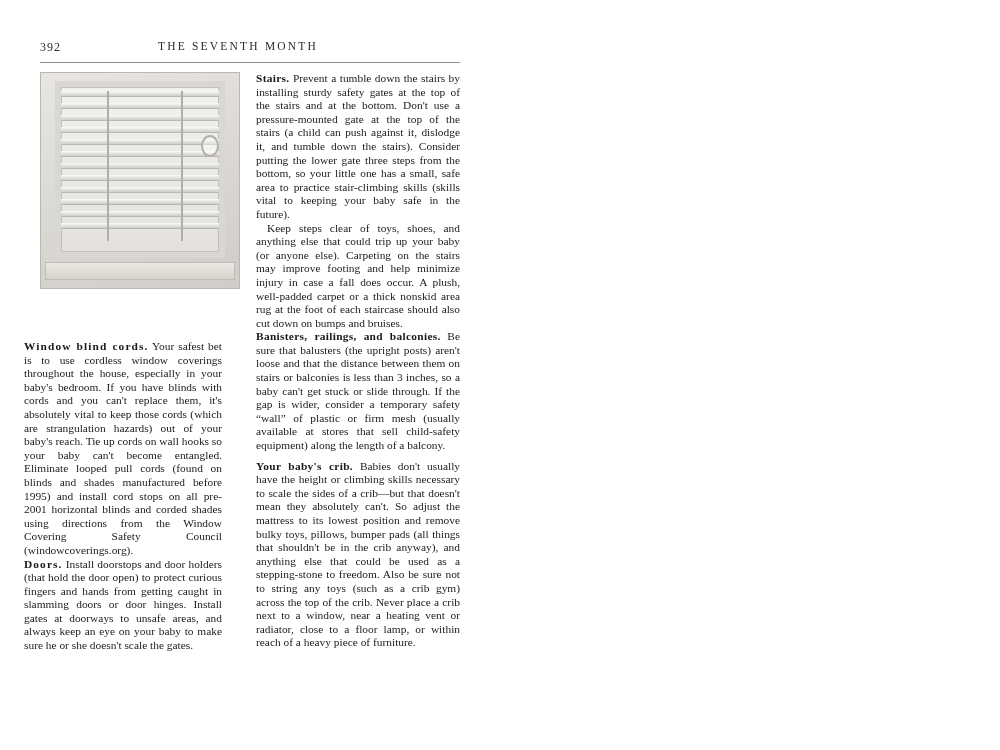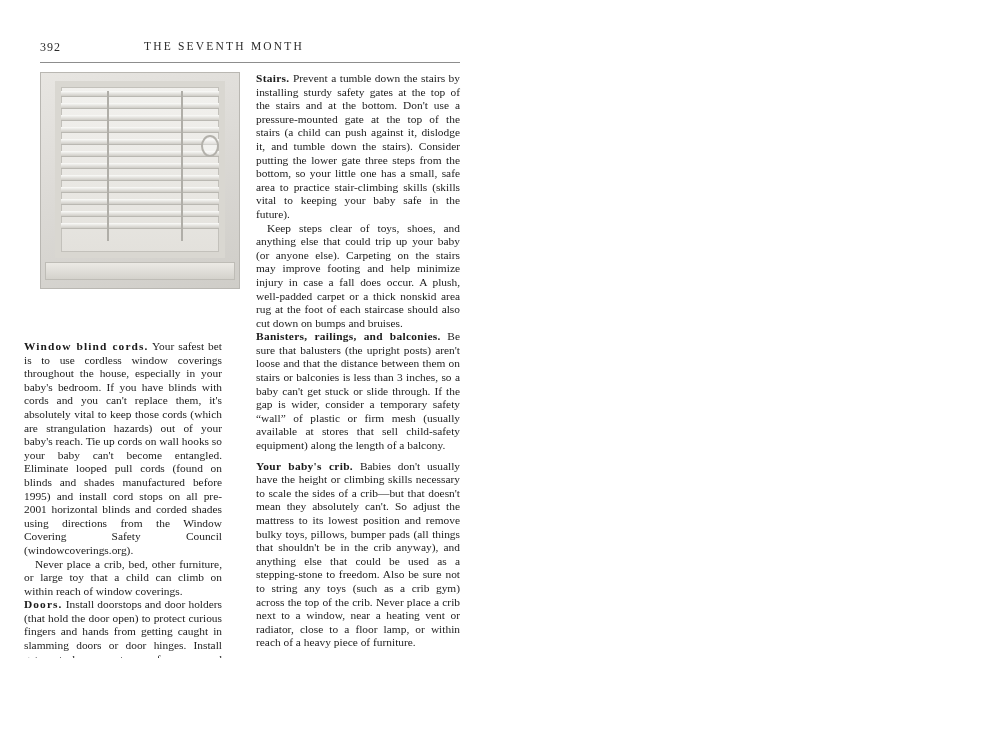--- a/index.html
+++ b/index.html
@@ -42,21 +42,21 @@
     color: #2a2a2a;
   }
   .rule {
     position: absolute;
     height: 1px;
     background: #8d8d8d;
   }
 
   
   .l-folio { left: 40px; }
-  .l-head  { left: 144px; }
+  .l-head  { left: 158px; }
   .l-rule  { left: 40px; top: 62px; width: 420px; }
 
   
   .col {
     position: absolute;
     font-size: 11.4px;
     line-height: 13.6px;
     text-align: justify;
     text-justify: inter-word;
     hyphens: auto;
@@ -172,21 +172,20 @@
         <div class="cord" style="left:120px;height:150px"></div>
         <div class="cord-ring" style="left:140px;top:48px"></div>
       </div>
       <div class="sill"></div>
     </div>
 
     <div class="col col-l1" style="top:340px; width:198px;">
       <p class="noindent">
         <span class="runin runin-sp">Window blind cords.</span><span> Your safest bet is to use cordless window coverings throughout the house, especially in your baby's bedroom. If you have blinds with cords and you can't replace them, it's absolutely vital to keep those cords (which are strangulation hazards) out of your baby's reach. Tie up cords on wall hooks so your baby can't become entangled. Eliminate looped pull cords (found on blinds and shades manufactured before 1995) and install cord stops on all pre-2001 horizontal blinds and corded shades using directions from the Window Covering Safety Council (windowcoverings.org).</span>
       </p>
-      <p>Never place a crib, bed, other furniture, or large toy that a child can climb on within reach of window coverings.</p>
       <p class="noindent" style="margin-top:0">
         <span class="runin runin-sp">Doors.</span><span> Install doorstops and door holders (that hold the door open) to protect curious fingers and hands from getting caught in slamming doors or door hinges. Install gates at doorways to unsafe areas, and always keep an eye on your baby to make sure he or she doesn't scale the gates.</span>
       </p>
     </div>
 
     <div class="col col-l2">
       <p class="noindent">
         <span class="runin">Stairs.</span><span> Prevent a tumble down the stairs by installing sturdy safety gates at the top of the stairs and at the bottom. Don't use a pressure-mounted gate at the top of the stairs (a child can push against it, dislodge it, and tumble down the stairs). Consider putting the lower gate three steps from the bottom, so your little one has a small, safe area to practice stair-climbing skills (skills vital to keeping your baby safe in the future).</span>
       </p>
       <p>Keep steps clear of toys, shoes, and anything else that could trip up your baby (or anyone else). Carpeting on the stairs may improve footing and help minimize injury in case a fall does occur. A plush, well-padded carpet or a thick nonskid area rug at the foot of each staircase should also cut down on bumps and bruises.</p>

